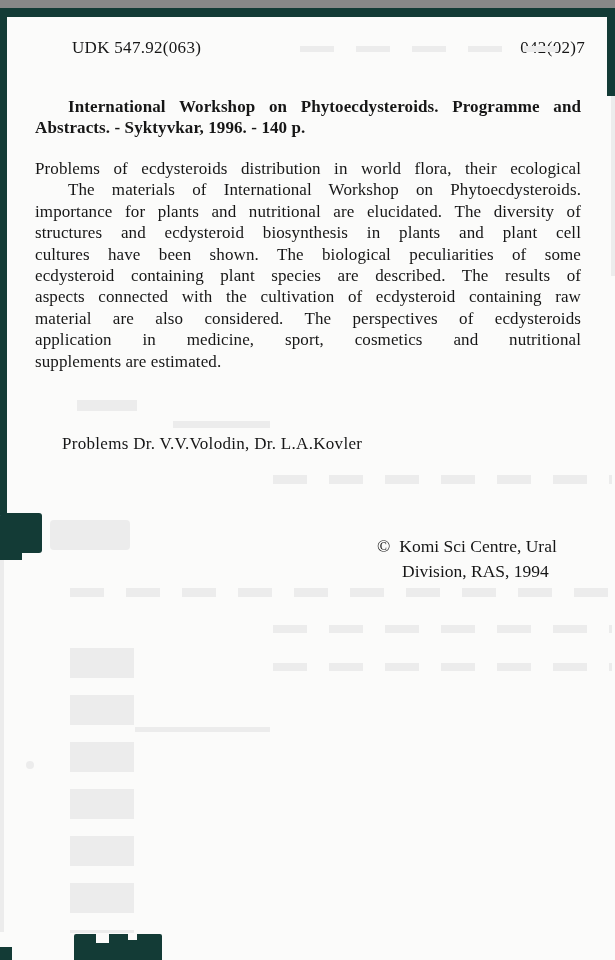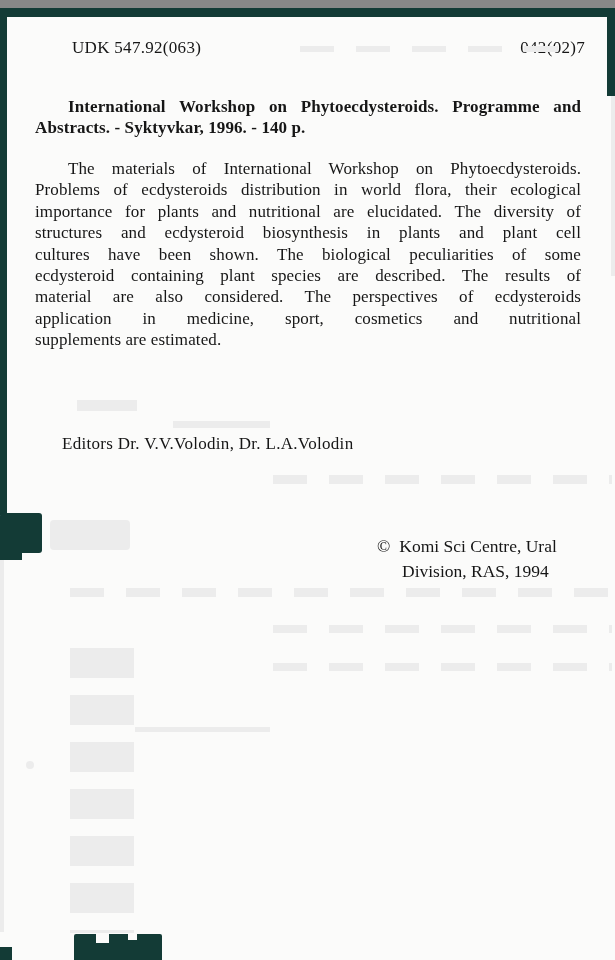--- a/index.html
+++ b/index.html
@@ -104,32 +104,33 @@
     <span>UDK 547.92(063)</span>
     <span>042(02)7</span>
   </div>
 
   <div class="textblock citation">
     <div class="jline indent">International Workshop on Phytoecdysteroids. Programme and</div>
     <div class="jline last">Abstracts. - Syktyvkar, 1996. - 140 p.</div>
   </div>
 
   <div class="textblock abstract">
+    <div class="jline">Problems of ecdysteroids distribution in world flora, their ecological</div>
     <div class="jline indent">The materials of International Workshop on Phytoecdysteroids.</div>
-    <div class="jline">Problems of ecdysteroids distribution in world flora, their ecological</div>
     <div class="jline">importance for plants and nutritional are elucidated. The diversity of</div>
     <div class="jline">structures and ecdysteroid biosynthesis in plants and plant cell</div>
     <div class="jline">cultures have been shown. The biological peculiarities of some</div>
     <div class="jline">ecdysteroid containing plant species are described. The results of</div>
+    <div class="jline">aspects connected with the cultivation of ecdysteroid containing raw</div>
     <div class="jline">material are also considered. The perspectives of ecdysteroids</div>
     <div class="jline">application in medicine, sport, cosmetics and nutritional</div>
     <div class="jline last">supplements are estimated.</div>
   </div>
 
-  <div class="editors">Editors Dr. V.V.Volodin, Dr. L.A.Volodin</div>
+  <div class="editors">Problems Dr. V.V.Volodin, Dr. L.A.Kovler</div>
 
   <div class="copyright">
     <div class="c1">
       <span class="sym">©</span><span>Komi Sci Centre, Ural</span>
     </div>
     <div class="c2">Division, RAS, 1994</div>
   </div>
 
   <div>
     <div class="mark" id="a-top"></div>

